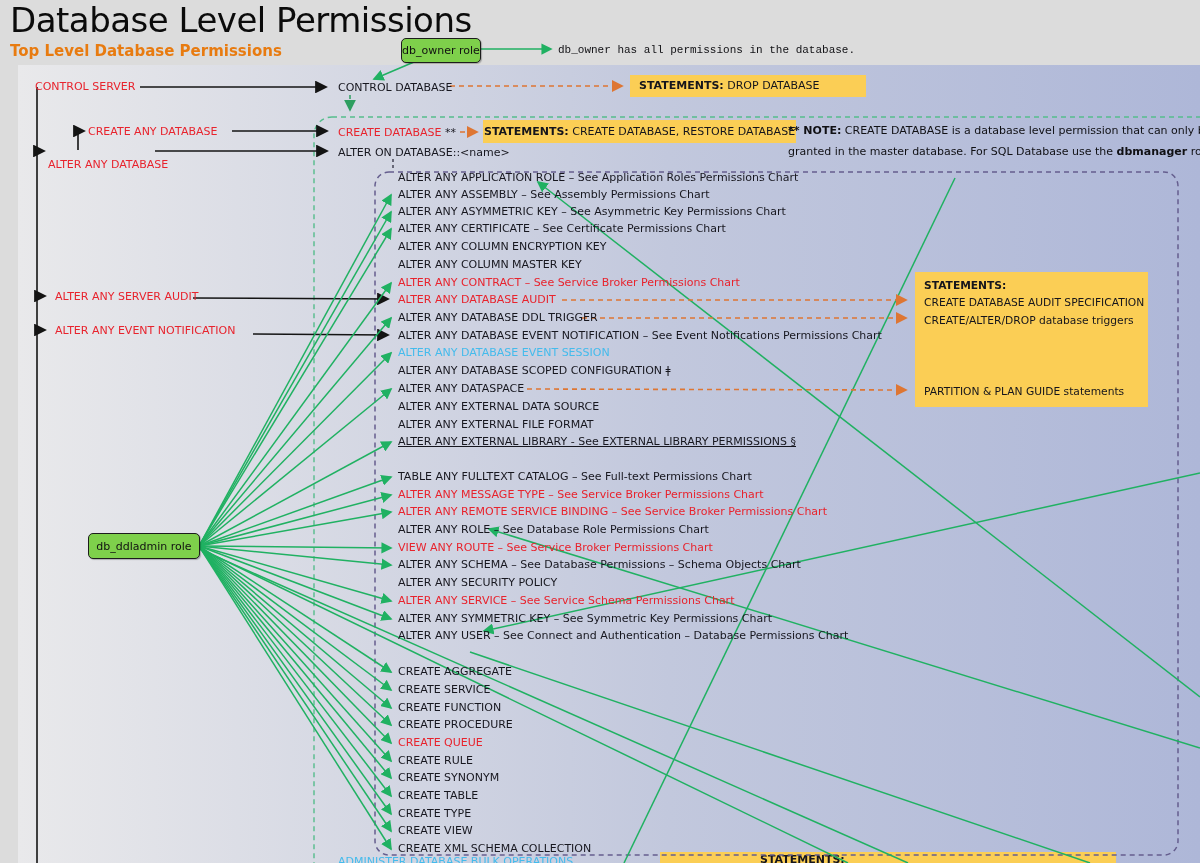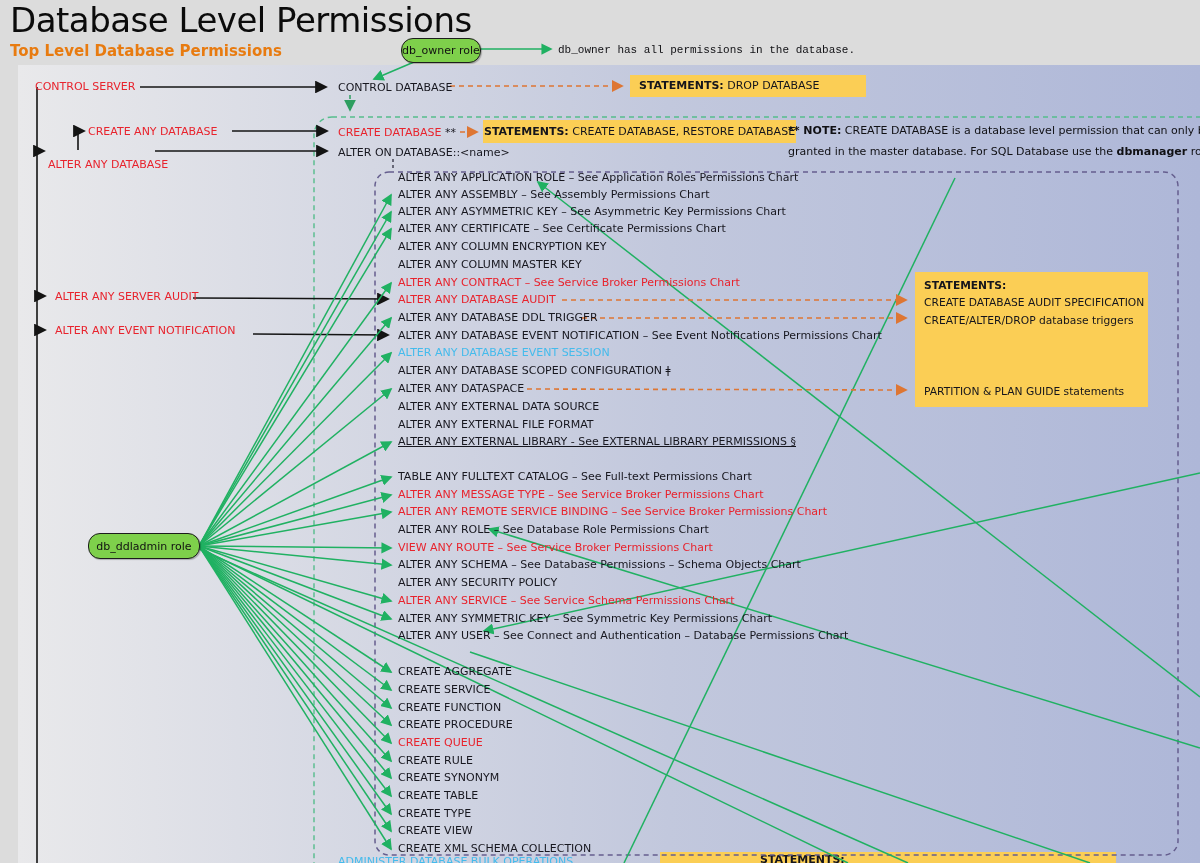--- a/index.html
+++ b/index.html
@@ -18,21 +18,21 @@
   .txt{position:absolute;font-size:11px;line-height:14px;white-space:nowrap;z-index:3;}
   .title{position:absolute;left:10px;top:0px;font-size:34px;color:#0B0B0B;letter-spacing:-0.5px;z-index:3;}
   .subtitle{position:absolute;left:10px;top:42px;font-size:15px;font-weight:bold;color:var(--orange_heading);z-index:3;}
   .red{color:var(--red);}
   .cyan{color:var(--cyan);}
   .black{color:#17171F;}
   .u{text-decoration:underline;}
   .b{font-weight:bold;}
   .rolebox{
     position:absolute;z-index:3;background:var(--green_box);
-    border:1.7px solid #1C1C1C;border-radius:12px;
+    border:1.7px solid #1C1C1C;border-radius:5px;
     font-size:11px;color:#111;display:flex;align-items:center;justify-content:center;
     box-shadow:1px 1px 1px rgba(0,0,0,0.25);
   }
   .ybox{position:absolute;z-index:1;background:var(--yellow_box);font-size:11px;color:#15151C;}
   .ybox .line{position:absolute;left:9px;white-space:nowrap;}
   .perm{position:absolute;left:398px;font-size:11px;line-height:15px;white-space:nowrap;z-index:3;}
 </style>
 </head>
 <body>
 

